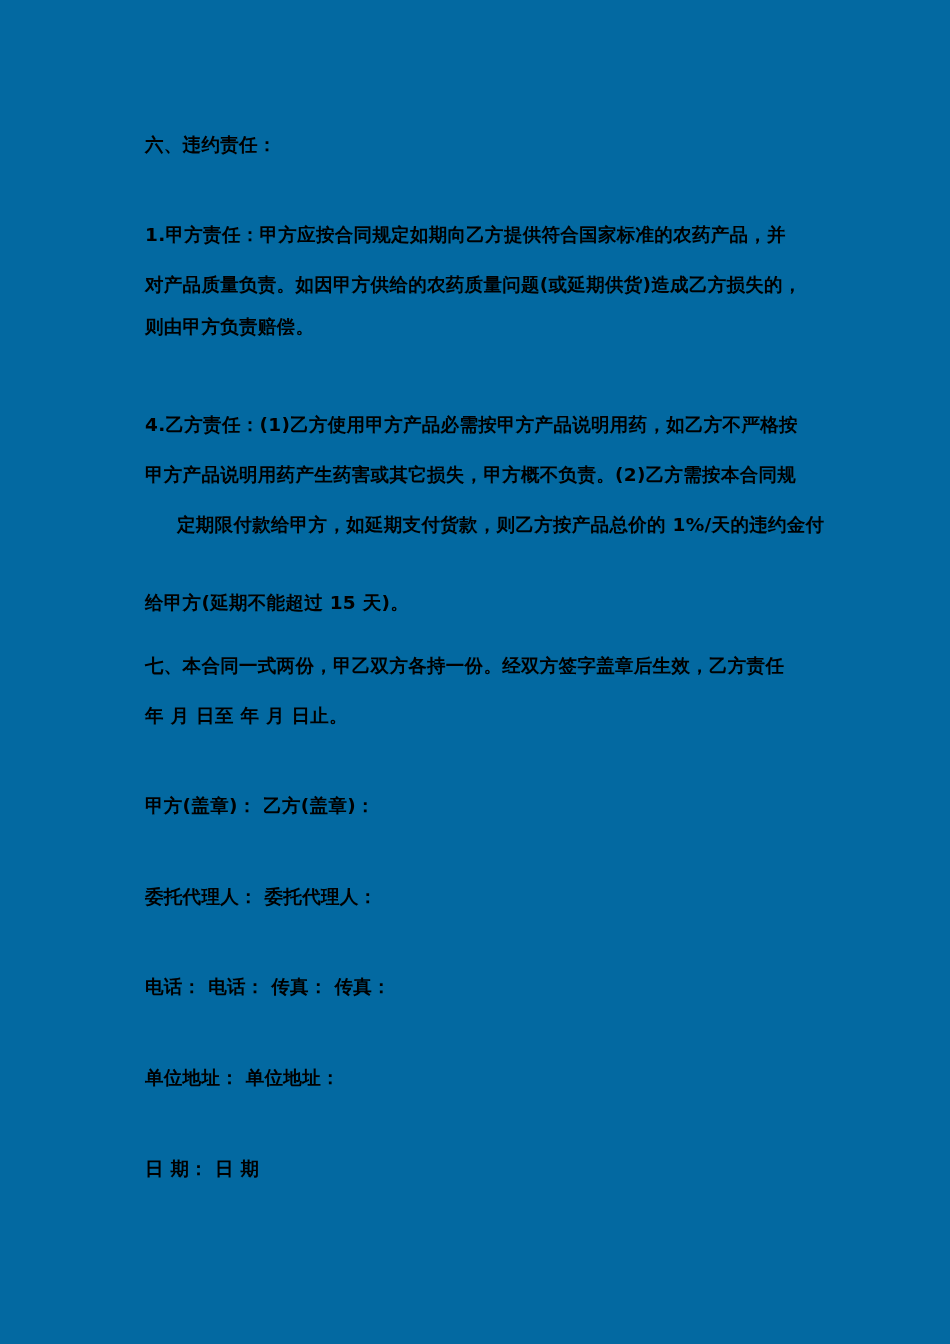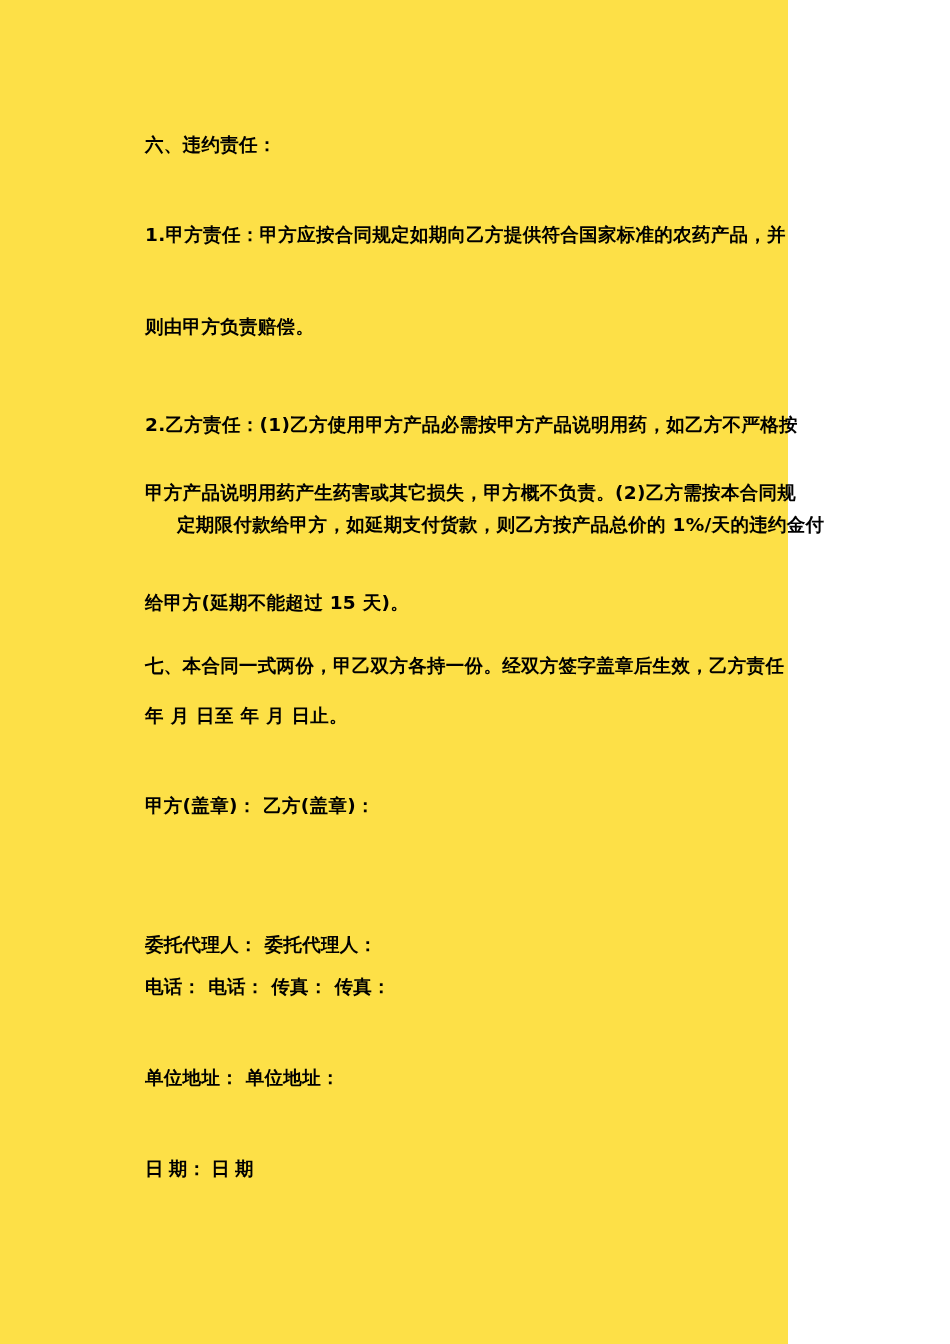--- a/index.html
+++ b/index.html
@@ -12,51 +12,52 @@
       height: 1344px;
       position: relative;
       overflow: hidden;
       font-family: "DejaVu Sans", "Liberation Sans", sans-serif;
       color: #000000;
     }
     .page {
       position: absolute;
       left: 0;
       top: 0;
-      width: 788px;
+      width: 950px;
       height: 1344px;
-      background: #fde047;
+      background: #0369a1;
     }
     .line {
       position: absolute;
       left: 145px;
       font-size: 18.5px;
       font-weight: bold;
       line-height: 24px;
       white-space: nowrap;
       letter-spacing: 0.3px;
     }
   </style>
 </head>
 <body>
 
 <div class="page">
 
   <div class="line" style="top:133px;">六、违约责任：</div>
 
   <div class="line" style="top:223px;text-align:center;">1.甲方责任：甲方应按合同规定如期向乙方提供符合国家标准的农药产品，并</div>
+  <div class="line" style="top:273px;">对产品质量负责。如因甲方供给的农药质量问题(或延期供货)造成乙方损失的，</div>
   <div class="line" style="top:315px;">则由甲方负责赔偿。</div>
 
-  <div class="line" style="top:413px;">2.乙方责任：(1)乙方使用甲方产品必需按甲方产品说明用药，如乙方不严格按</div>
-  <div class="line" style="top:481px;">甲方产品说明用药产生药害或其它损失，甲方概不负责。(2)乙方需按本合同规</div>
+  <div class="line" style="top:413px;">4.乙方责任：(1)乙方使用甲方产品必需按甲方产品说明用药，如乙方不严格按</div>
+  <div class="line" style="top:463px;">甲方产品说明用药产生药害或其它损失，甲方概不负责。(2)乙方需按本合同规</div>
   <div class="line" style="top:513px;margin-left:32px;">定期限付款给甲方，如延期支付货款，则乙方按产品总价的 1%/天的违约金付</div>
   <div class="line" style="top:563px;margin-top:28px;">给甲方(延期不能超过 15 天)。</div>
 
   <div class="line" style="top:654px;">七、本合同一式两份，甲乙双方各持一份。经双方签字盖章后生效，乙方责任</div>
   <div class="line" style="top:704px;">年 月 日至 年 月 日止。</div>
 
   <div class="line" style="top:794px;">甲方(盖章)：  乙方(盖章)：</div>
-  <div class="line" style="top:933px;">委托代理人：  委托代理人：</div>
+  <div class="line" style="top:885px;">委托代理人：  委托代理人：</div>
   <div class="line" style="top:975px;">电话：  电话：  传真：  传真：</div>
   <div class="line" style="top:1066px;">单位地址：  单位地址：</div>
-  <div class="line" style="top:1157px;font-family:Liberation Serif, serif;">日 期：  日 期</div>
+  <div class="line" style="top:1157px;">日 期：  日 期</div>
 
 </div>
 
 </body></html>

